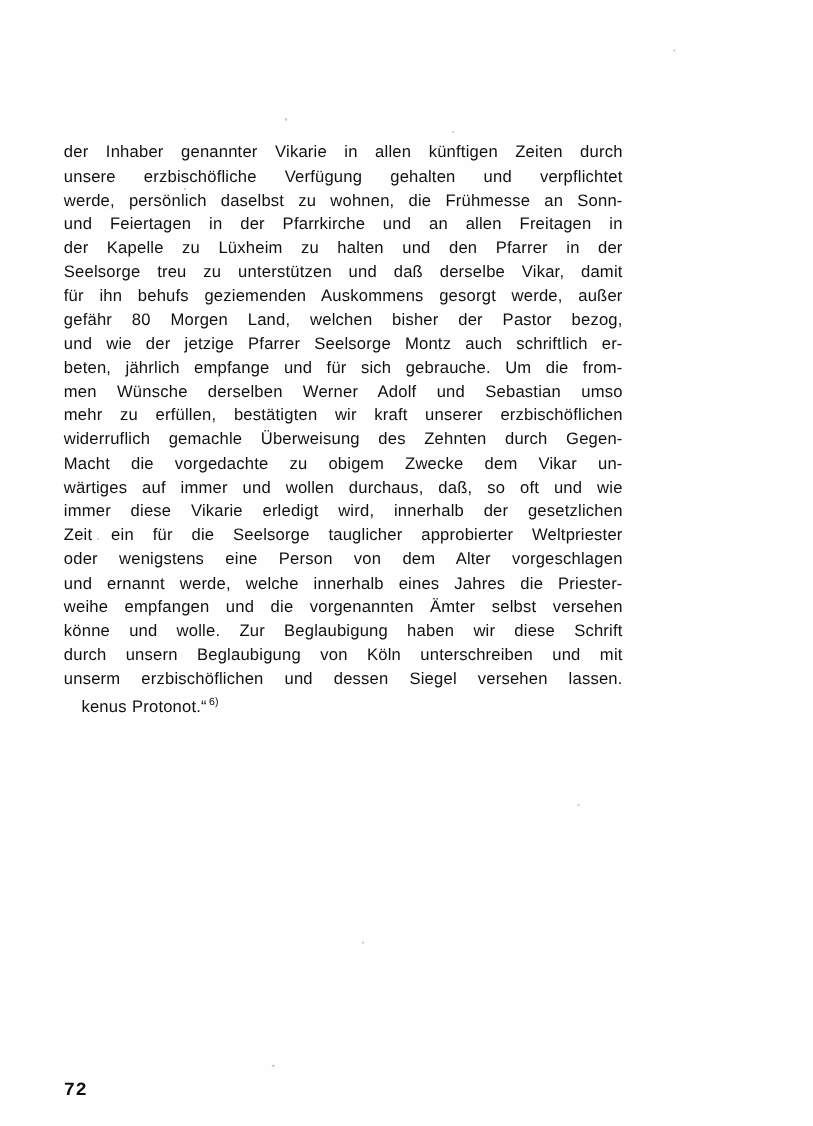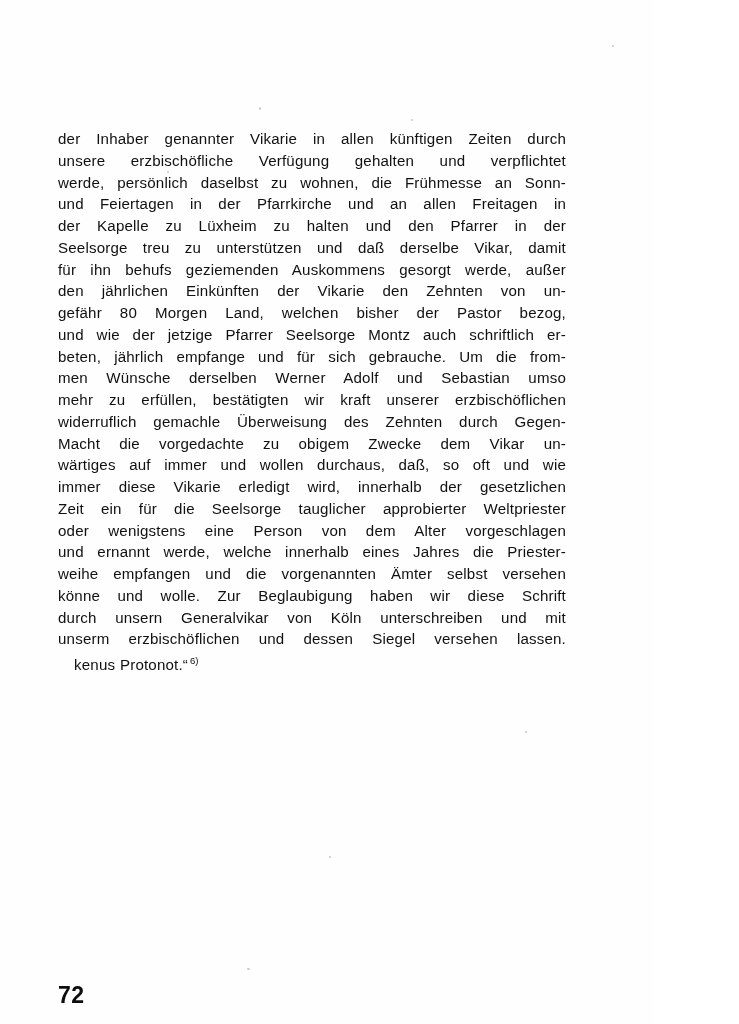--- a/index.html
+++ b/index.html
@@ -56,22 +56,22 @@
   .fn {
     font-size: 9.6px;
     vertical-align: super;
     letter-spacing: 0;
     margin-left: 2px;
   }
   .folio {
     position: absolute;
     left: 58px;
     top: 982px;
-    font-family: Liberation Sans, sans-serif;
-    font-size: 23px;
+    font-family: Liberation Mono, monospace;
+    font-size: 17px;
     font-weight: bold;
     color: #0d0d0d;
     letter-spacing: 0.5px;
   }
 </style>
 </head>
 <body>
 
 <div class="page">
 
@@ -86,36 +86,35 @@
 
   <div class="textblock">
     <p>
       <span class="ln">der Inhaber genannter Vikarie in allen künftigen Zeiten durch</span>
       <span class="ln">unsere erzbischöfliche Verfügung gehalten und verpflichtet</span>
       <span class="ln">werde, persönlich daselbst zu wohnen, die Frühmesse an Sonn-</span>
       <span class="ln">und Feiertagen in der Pfarrkirche und an allen Freitagen in</span>
       <span class="ln">der Kapelle zu Lüxheim zu halten und den Pfarrer in der</span>
       <span class="ln">Seelsorge treu zu unterstützen und daß derselbe Vikar, damit</span>
       <span class="ln">für ihn behufs geziemenden Auskommens gesorgt werde, außer</span>
-      <span class="ln">den jährlichen Einkünften der Vikarie den Zehnten von un-</span>
       <span class="ln">gefähr 80 Morgen Land, welchen bisher der Pastor bezog,</span>
       <span class="ln">und wie der jetzige Pfarrer Seelsorge Montz auch schriftlich er-</span>
       <span class="ln">beten, jährlich empfange und für sich gebrauche. Um die from-</span>
       <span class="ln">men Wünsche derselben Werner Adolf und Sebastian umso</span>
       <span class="ln">mehr zu erfüllen, bestätigten wir kraft unserer erzbischöflichen</span>
       <span class="ln">widerruflich gemachle Überweisung des Zehnten durch Gegen-</span>
       <span class="ln">Macht die vorgedachte zu obigem Zwecke dem Vikar un-</span>
       <span class="ln">wärtiges auf immer und wollen durchaus, daß, so oft und wie</span>
       <span class="ln">immer diese Vikarie erledigt wird, innerhalb der gesetzlichen</span>
       <span class="ln">Zeit ein für die Seelsorge tauglicher approbierter Weltpriester</span>
       <span class="ln">oder wenigstens eine Person von dem Alter vorgeschlagen</span>
       <span class="ln">und ernannt werde, welche innerhalb eines Jahres die Priester-</span>
       <span class="ln">weihe empfangen und die vorgenannten Ämter selbst versehen</span>
       <span class="ln">könne und wolle. Zur Beglaubigung haben wir diese Schrift</span>
-      <span class="ln">durch unsern Generalvikar von Köln unterschreiben und mit</span>
+      <span class="ln">durch unsern Beglaubigung von Köln unterschreiben und mit</span>
       <span class="ln">unserm erzbischöflichen und dessen Siegel versehen lassen.</span>
       <span class="ln last"><span>kenus Protonot.“</span><span class="fn">6)</span></span>
     </p>
   </div>
 
   <div class="folio">72</div>
 
 </div>
 
 </body></html>

